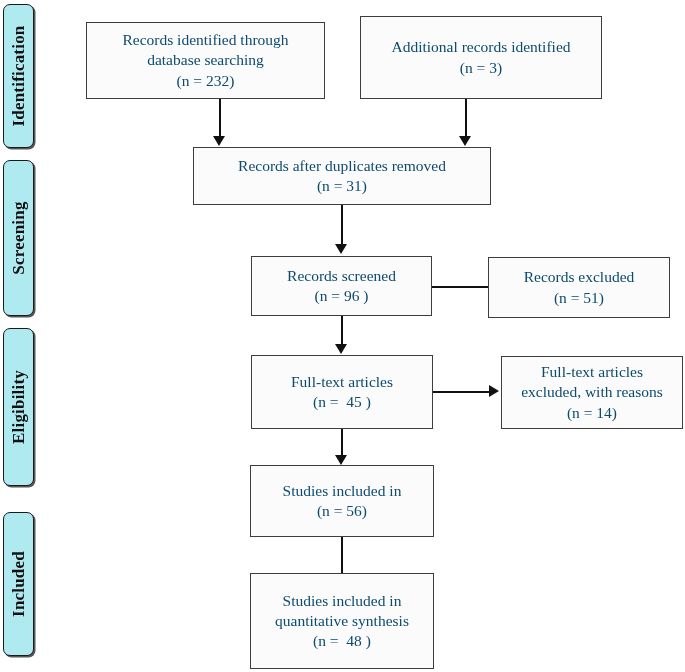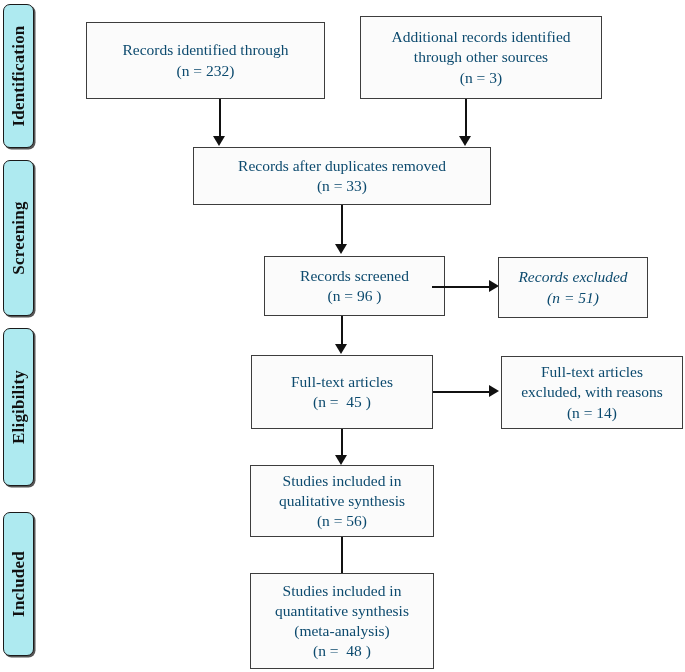--- a/index.html
+++ b/index.html
@@ -97,52 +97,52 @@
   <div class="stage-bar" style="left:3px; top:328px; width:31px; height:158px;">
     <span class="stage-label">Eligibility</span>
   </div>
 
   <div class="stage-bar" style="left:3px; top:512px; width:31px; height:144px;">
     <span class="stage-label">Included</span>
   </div>
 
   <div class="pbox" style="left:86px; top:22px; width:239px; height:77px;">
     <span class="ln">Records identified through</span>
+    <span class="ln">database searching</span>
     <span class="ln">(n = 232)</span>
   </div>
 
   <div class="pbox" style="left:360px; top:16px; width:242px; height:83px;justify-content:center;">
     <span class="ln">Additional records identified</span>
-    <span class="ln">through other sources</span>
     <span class="ln">(n = 3)</span>
   </div>
 
   <div class="vline" style="left:219px; top:99px; height:38px;"></div>
   <div class="arrow-down" style="left:213px; top:136px;"></div>
 
   <div class="vline" style="left:465px; top:99px; height:38px;"></div>
   <div class="arrow-down" style="left:459px; top:136px;"></div>
 
   <div class="pbox" style="left:193px; top:147px; width:298px; height:58px;">
     <span class="ln">Records after duplicates removed</span>
-    <span class="ln">(n = 33)</span>
+    <span class="ln">(n = 31)</span>
   </div>
 
   <div class="vline" style="left:341px; top:205px; height:40px;"></div>
   <div class="arrow-down" style="left:335px; top:244px;"></div>
 
-  <div class="pbox" style="left:264px; top:256px; width:181px; height:60px;">
+  <div class="pbox" style="left:251px; top:256px; width:181px; height:60px;">
     <span class="ln">Records screened</span>
     <span class="ln">(n = 96 )</span>
   </div>
 
   <div class="hline" style="left:432px; top:286px; width:58px;"></div>
   <div class="arrow-right" style="left:489px; top:280px;"></div>
 
-  <div class="pbox" style="left:498px; top:257px; width:150px; height:61px;font-style:italic;">
+  <div class="pbox" style="left:488px; top:257px; width:182px; height:61px;">
     <span class="ln">Records excluded</span>
     <span class="ln">(n = 51)</span>
   </div>
 
   <div class="vline" style="left:341px; top:316px; height:29px;"></div>
   <div class="arrow-down" style="left:335px; top:344px;"></div>
 
   <div class="pbox" style="left:251px; top:355px; width:182px; height:74px;">
     <span class="ln">Full-text articles</span>
     <span class="ln">(n =  45 )</span>
@@ -155,27 +155,25 @@
     <span class="ln">Full-text articles</span>
     <span class="ln">excluded, with reasons</span>
     <span class="ln">(n = 14)</span>
   </div>
 
   <div class="vline" style="left:341px; top:429px; height:27px;"></div>
   <div class="arrow-down" style="left:335px; top:455px;"></div>
 
   <div class="pbox" style="left:250px; top:465px; width:184px; height:72px;">
     <span class="ln">Studies included in</span>
-    <span class="ln">qualitative synthesis</span>
     <span class="ln">(n = 56)</span>
   </div>
 
   <div class="vline" style="left:341px; top:537px; height:42px;"></div>
   <div class="arrow-down" style="left:335px; top:578px;"></div>
 
   <div class="pbox" style="left:250px; top:573px; width:184px; height:96px;">
     <span class="ln">Studies included in</span>
     <span class="ln">quantitative synthesis</span>
-    <span class="ln">(meta-analysis)</span>
     <span class="ln">(n =  48 )</span>
   </div>
 
 </div>
 
 </body></html>

